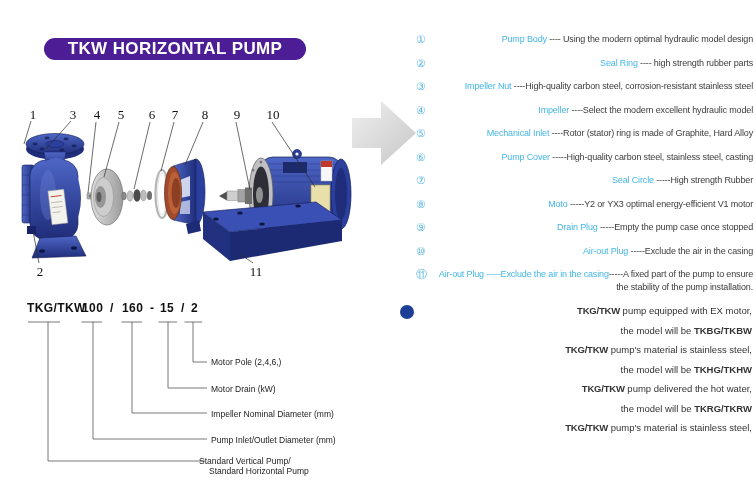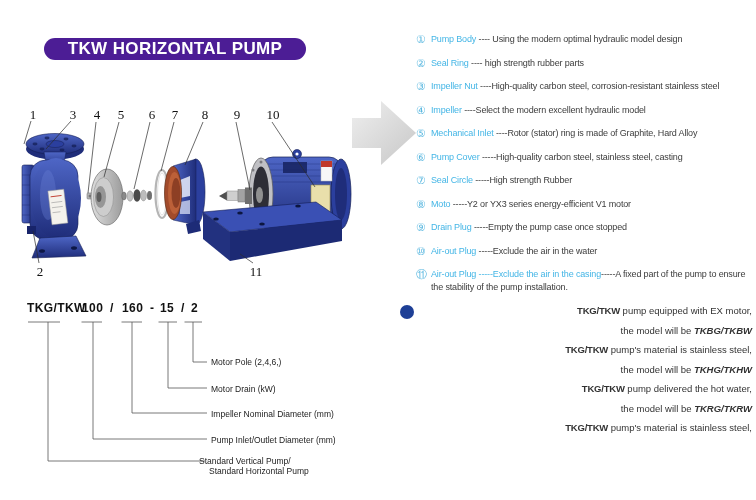--- a/index.html
+++ b/index.html
@@ -6,33 +6,33 @@
   .stage{position:relative;width:756px;height:500px;background:#fff;overflow:hidden;
          font-family:"Liberation Sans",sans-serif;}
   
   .banner{position:absolute;left:44px;top:38px;width:262px;height:22px;background:#4c1d95;
           border-radius:17px;display:flex;align-items:center;justify-content:center;
           color:#fff;font-weight:bold;font-size:17px;letter-spacing:.4px;}
   
   .plist{position:absolute;left:416px;top:33px;width:338px;}
   .plist-row{display:flex;margin-bottom:11px;font-size:9px;line-height:12.5px;color:#3c3c3c;}
   .pnum{color:#5BB8E0;font-size:11px;flex:0 0 15px;line-height:12px;}
-  .pbody{letter-spacing:-.15px;width:322px;}
+  .pbody{letter-spacing:-.15px;width:322px;text-align:right;}
   .term{color:#45B6E6;}
   .desc{color:#3c3c3c;}
   
   .mc-token{position:absolute;top:301px;font-weight:bold;font-size:12px;color:#111;letter-spacing:.4px;}
   .mc-label{position:absolute;font-size:8.5px;color:#222;line-height:10px;white-space:nowrap;}
   
   .note-bullet{position:absolute;left:400px;top:305px;width:14px;height:14px;border-radius:50%;background:#1E3F96;}
   .notes{position:absolute;left:427px;top:306px;width:325px;font-size:9.5px;color:#333;text-align:right;}
   .note-line{margin-bottom:9px;line-height:10.5px;}
   .note-line.tight{margin-bottom:3px;}
   .nl-lead{font-weight:bold;letter-spacing:-.2px;}
-  .nl-model{font-weight:bold;font-style:italic;}
+  .nl-model{font-weight:bold;}
   .nl-model-lg{font-size:12.5px;}
   svg{position:absolute;}
 </style>
 </head>
 <body>
 
 <div class="stage">
 
   <div class="banner">TKW HORIZONTAL PUMP</div>
 
@@ -212,29 +212,29 @@
     <div class="plist-row">
         <span class="pnum">⑥</span>
         <span class="pbody"><span class="term">Pump Cover</span><span class="desc"> -----High-quality carbon steel, stainless steel, casting</span></span>
       </div>
     <div class="plist-row">
         <span class="pnum">⑦</span>
         <span class="pbody"><span class="term">Seal Circle</span><span class="desc"> -----High strength Rubber</span></span>
       </div>
     <div class="plist-row">
         <span class="pnum">⑧</span>
-        <span class="pbody"><span class="term">Moto</span><span class="desc"> -----Y2 or YX3 series energy-efficient V1 motor</span></span>
+        <span class="pbody"><span class="term">Moto</span><span class="desc"> -----Y2 or YX3 optimal energy-efficient V1 motor</span></span>
       </div>
     <div class="plist-row">
         <span class="pnum">⑨</span>
         <span class="pbody"><span class="term">Drain Plug</span><span class="desc"> -----Empty the pump case once stopped</span></span>
       </div>
     <div class="plist-row">
         <span class="pnum">⑩</span>
-        <span class="pbody"><span class="term">Air-out Plug</span><span class="desc"> -----Exclude the air in the water</span></span>
+        <span class="pbody"><span class="term">Air-out Plug</span><span class="desc"> -----Exclude the air in the casing</span></span>
       </div>
     <div class="plist-row">
         <span class="pnum">⑪</span>
         <span class="pbody"><span class="term">Air-out Plug -----Exclude the air in the casing</span><span class="desc">-----A fixed part of the pump to ensure the stability of the pump installation.</span></span>
       </div>
   </div>
 
   <span class="mc-token" style="left:27px">TKG/TKW</span>
   <span class="mc-token" style="left:82px">100</span>
   <span class="mc-token" style="left:110px">/</span>

